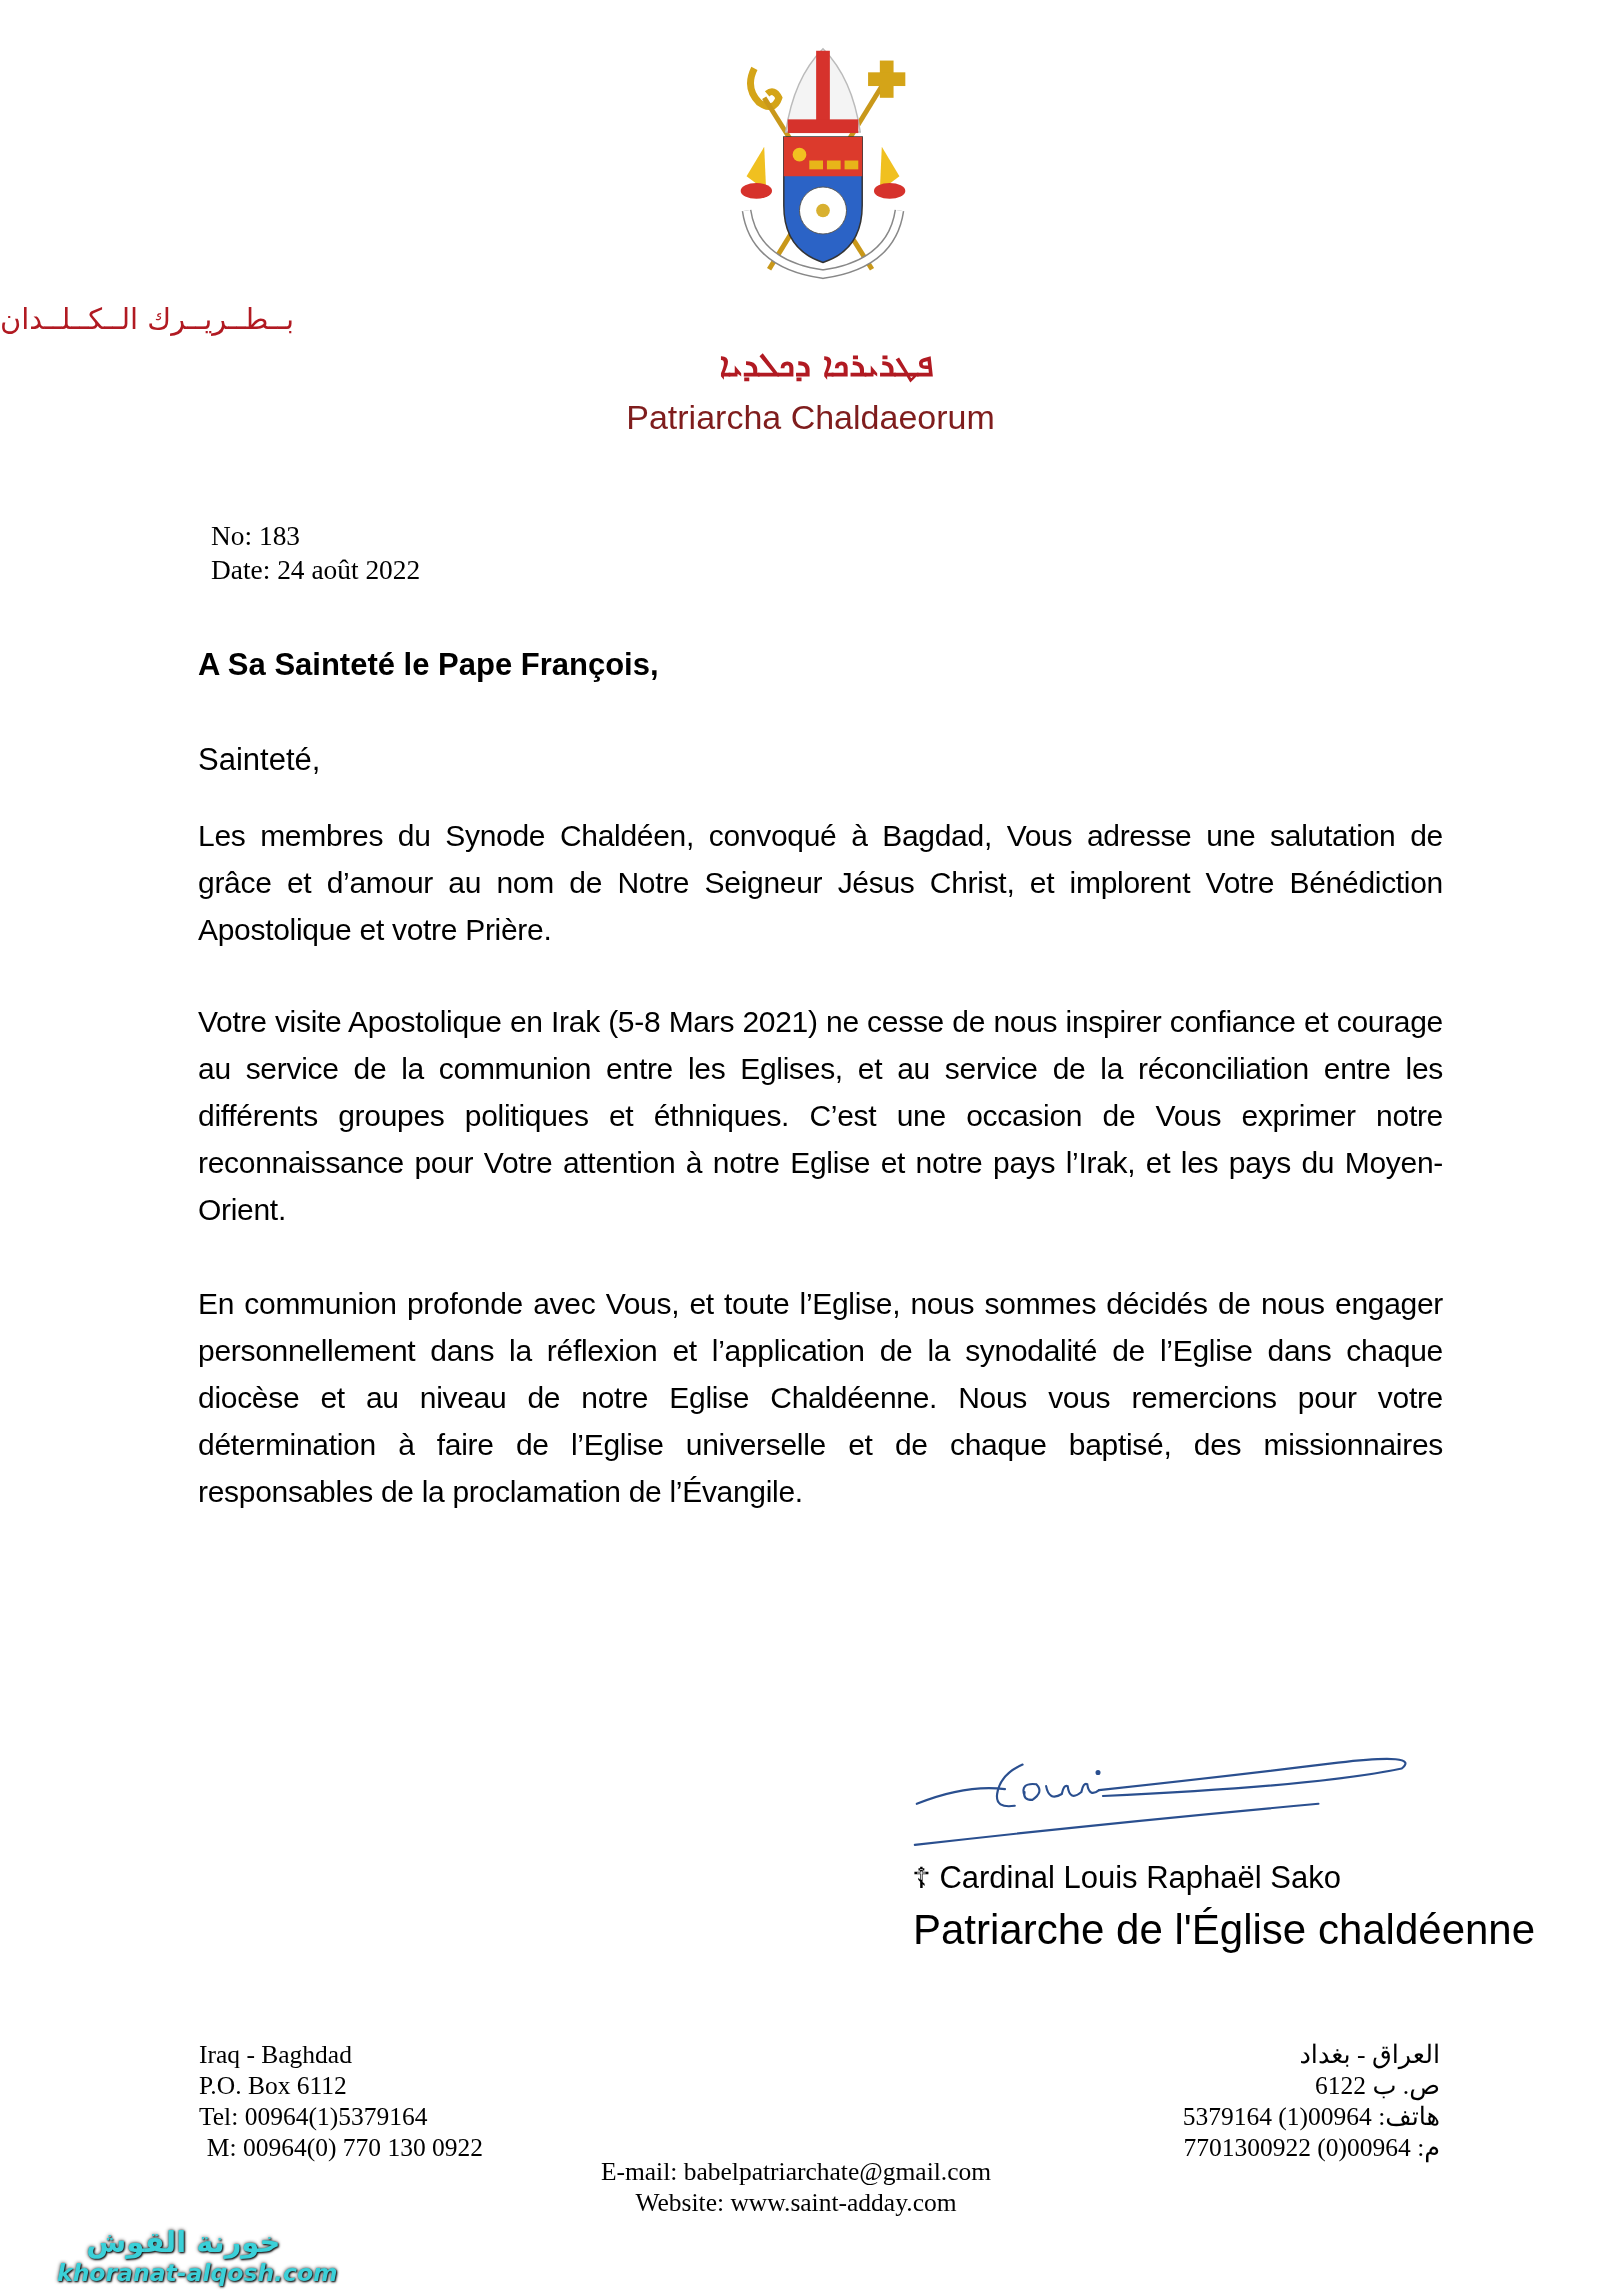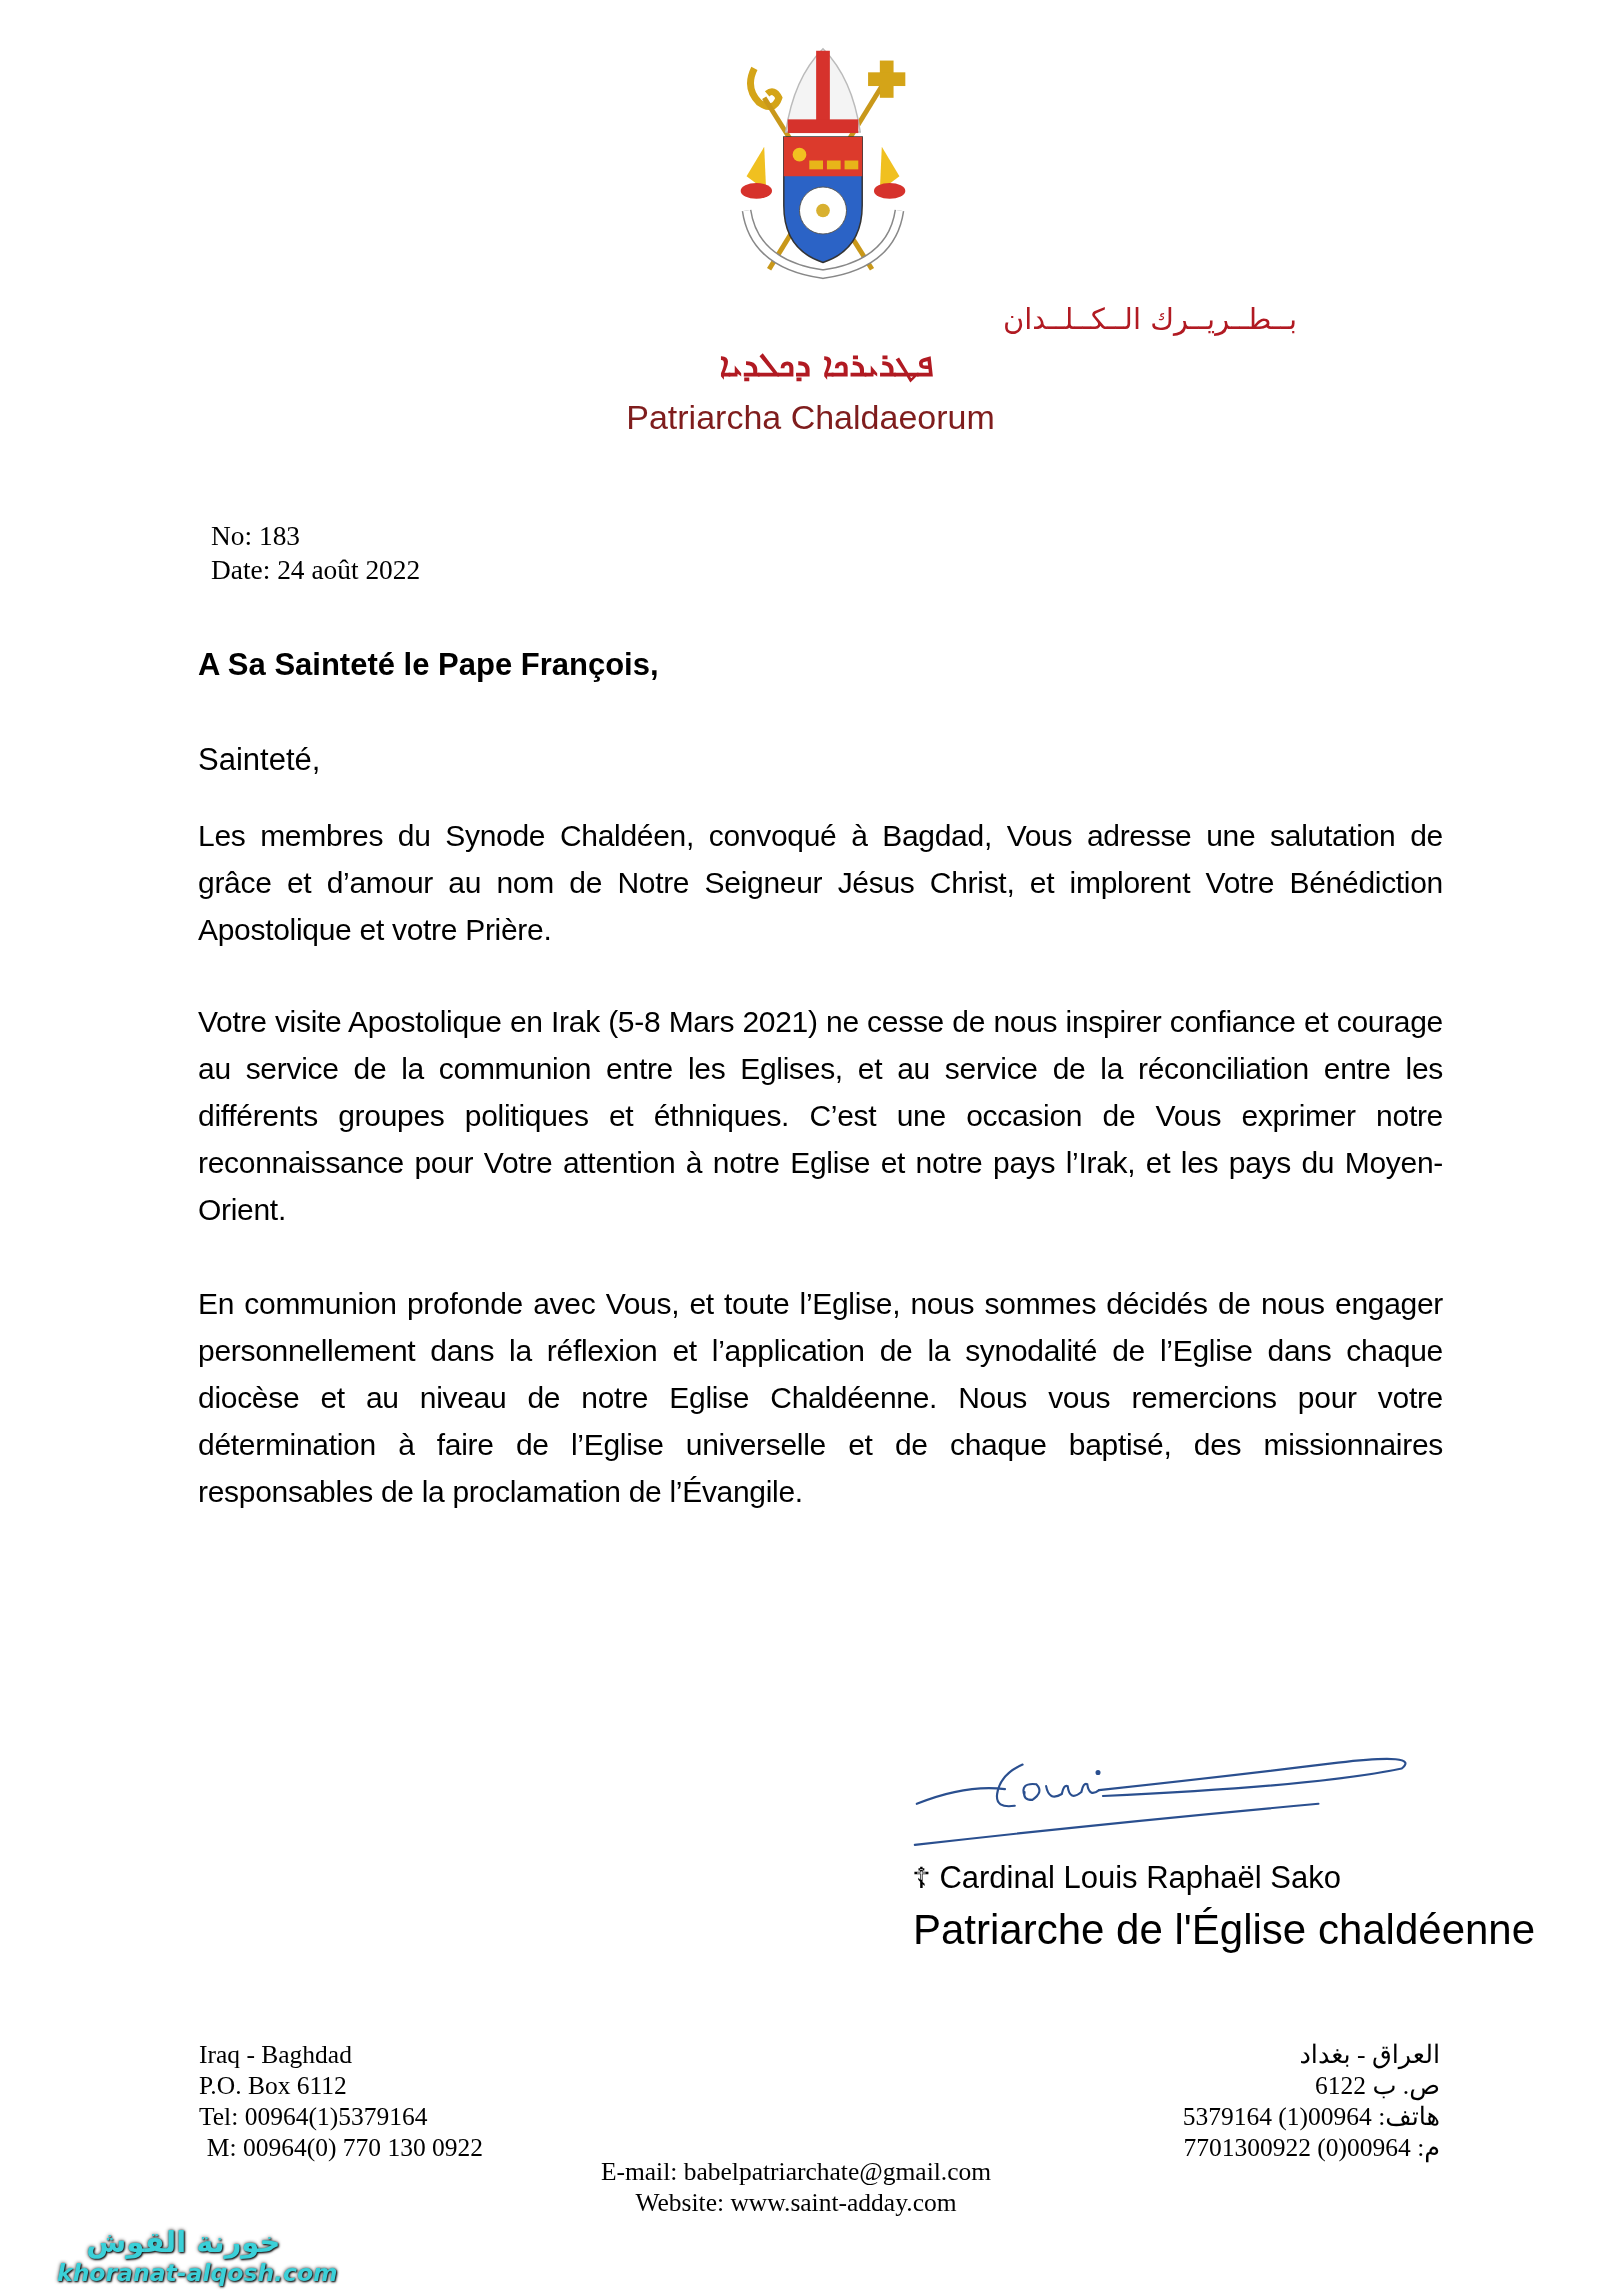--- a/index.html
+++ b/index.html
@@ -1,21 +1,21 @@
 <!DOCTYPE html>
 <html><head>
   <meta charset="utf-8">
   <style>
     html, body { margin: 0; padding: 0; background: #ffffff; }
     body { width: 1621px; height: 2293px; position: relative; overflow: hidden; color: #000; }
     .page { position: absolute; left: 0; top: 0; width: 1621px; height: 2293px; background: #fff; }
 
     
     .crest { position: absolute; left: 725px; top: 39px; width: 196px; height: 245px; }
-    .lh-arabic { position: absolute; left: 0; width: 1297px; top: 302px; text-align: right;
+    .lh-arabic { position: absolute; left: 0; width: 1297px; top: 302px; text-align: left;
       font-family: "DejaVu Sans", sans-serif; font-size: 29px; color: #b11a22; letter-spacing: 2px; direction: rtl; }
     .lh-syriac { position: absolute; left: 16px; width: 1621px; top: 345px; text-align: center;
       font-family: "DejaVu Sans", sans-serif; font-size: 33px; font-weight: bold; color: #b11a22; letter-spacing: 2.9px; }
     .lh-latin { position: absolute; left: 0; width: 1621px; top: 398px; text-align: center;
       font-family: Liberation Sans, sans-serif; font-size: 34px; color: #7f1d1d; }
 
     
     .ref { position: absolute; left: 211px; top: 519px; font-family: "Liberation Serif", serif; font-size: 27.4px; line-height: 34px; }
 
     

